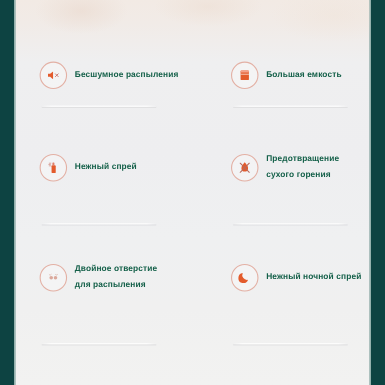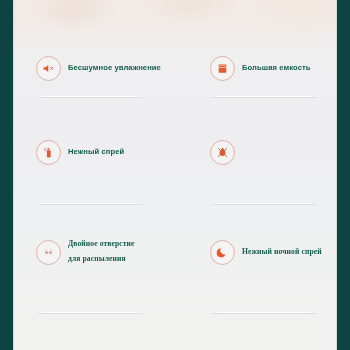--- a/index.html
+++ b/index.html
@@ -60,21 +60,21 @@
   .cell {
     position: absolute;
     box-sizing: border-box;
   }
 
   .col-left  { left: 22px;  width: 140px; }
   .col-right { left: 196px; width: 140px; }
 
   .row-1 { top: 44px; }
   .row-2 { top: 128px; }
-  .row-3 { top: 228px; font-family: Liberation Serif, serif; }
+  .row-3 { top: 228px; }
 
   .feature {
     display: flex;
     align-items: center;
     gap: 7px;
     height: 48px;
   }
 
   .badge {
     flex: 0 0 auto;
@@ -123,21 +123,21 @@
     <div class="grid">
 
       <div class="cell col-left row-1">
         <div class="feature">
           <span class="badge">
             <svg width="13" height="13" viewBox="0 0 24 24">
               <path d="M3 9.5h3.6L11.5 5.4v13.2L6.6 14.5H3z" fill="#e35b2c"></path>
               <path d="M15.5 9.5l4.6 4.6M20.1 9.5l-4.6 4.6" stroke="#c8736a" stroke-width="1.6" stroke-linecap="round" fill="none"></path>
             </svg>
           </span>
-          <span class="label">Бесшумное увлажнение</span>
+          <span class="label">Бесшумное распыления</span>
         </div>
       </div>
 
       <div class="cell col-left row-2">
         <div class="feature">
           <span class="badge">
             <svg width="13" height="13" viewBox="0 0 24 24">
               <rect x="9" y="8" width="7" height="13" rx="1.6" fill="#e35b2c"></rect>
               <rect x="10.4" y="3.2" width="3.4" height="4.6" rx="1" fill="#e07f6a"></rect>
               <path d="M5.2 4.4h2.6M4.4 6.6h2.6M5.2 8.8h2.6" stroke="#cf8a7d" stroke-width="1.2" stroke-linecap="round" fill="none"></path>
@@ -161,20 +161,22 @@
       </div>
 
       <div class="cell col-right row-2">
         <div class="feature">
           <span class="badge">
             <svg width="13" height="13" viewBox="0 0 24 24">
               <path d="M12 2.6c2.8 4 5.6 5.8 5.6 10.2a5.6 5.6 0 1 1-11.2 0C6.4 8.4 9.2 6.6 12 2.6z" fill="#e35b2c"></path>
               <path d="M4.4 4.4l15.2 15.2M19.6 4.4L4.4 19.6" stroke="#b8695c" stroke-width="1.8" stroke-linecap="round" fill="none"></path>
             </svg>
           </span>
+          <span class="label">Предотвращение
+сухого горения</span>
         </div>
       </div>
 
       <div class="cell col-left row-3">
         <div class="feature">
           <span class="badge">
             <svg width="13" height="13" viewBox="0 0 24 24">
               <circle cx="8.4" cy="12" r="3" fill="#dba99c"></circle>
               <circle cx="15.6" cy="12" r="3" fill="#dba99c"></circle>
               <path d="M5 6.6c1 1.2 2.4 1.2 3.4 0M15.6 6.6c1 1.2 2.4 1.2 3.4 0" stroke="#d8b0a4" stroke-width="1.2" stroke-linecap="round" fill="none"></path>

